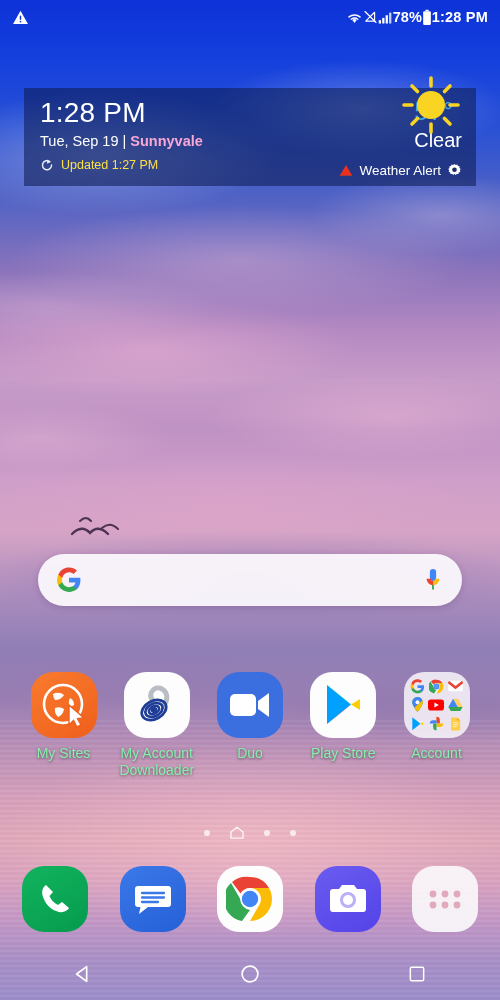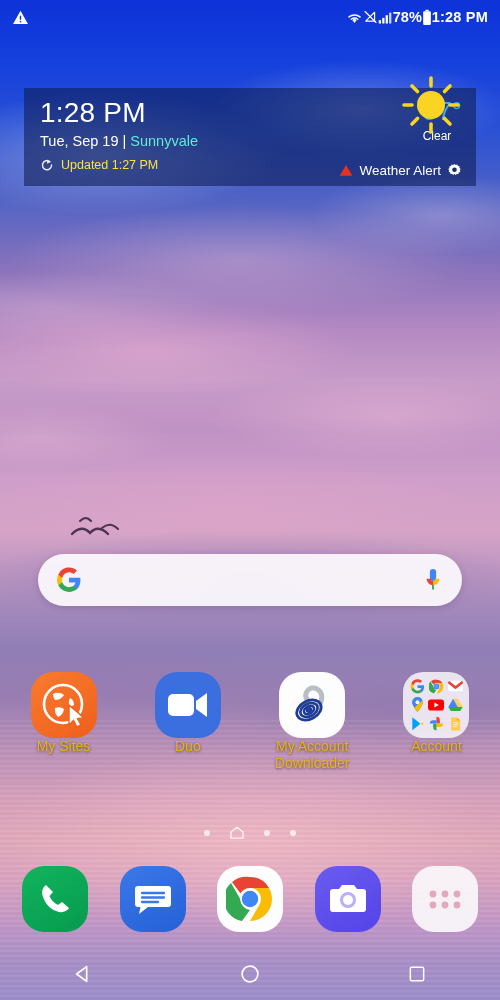--- a/index.html
+++ b/index.html
@@ -89,25 +89,25 @@
     position:absolute; left:24px; top:88px; width:452px; height:98px; z-index:15;
     background:rgba(14,30,85,.58);
     padding:10px 14px 8px 16px;
     color:#fff;
   }
   .ww-row { display:flex; align-items:flex-start; }
   .ww-left { flex:1; min-width:0; }
   .ww-right { text-align:left; display:flex; flex-direction:column; align-items:flex-start; }
   .ww-time { font-size:28px; font-weight:400; line-height:1.05; letter-spacing:.2px; }
   .ww-date { font-size:14.5px; line-height:1.5; margin-top:4px; white-space:nowrap; }
-  .ww-city { color:#5eead4; font-weight:400; }
+  .ww-city { color:#f9a8d4; font-weight:700; }
   .ww-updated { display:flex; align-items:center; gap:7px; margin-top:5px; }
   .ww-updated-text { font-size:12.5px; color:#fde047; line-height:1; }
   .ww-temp { font-size:26px; color:#3fa9e8; font-weight:400; line-height:1.05; }
-  .ww-cond { font-size:12px; margin-top:5px; line-height:1; }
+  .ww-cond { font-size:20px; margin-top:5px; line-height:1; }
   .ww-alert-row { position:absolute; right:14px; bottom:8px; display:flex; align-items:center; gap:6px; }
   .ww-alert-text { font-size:13.5px; line-height:1; }
   .ww-sun { position:absolute; right:12px; top:-16px; }
 
   
   #search-bar {
     position:absolute; left:38px; top:554px; width:424px; height:52px; z-index:15;
     background:rgba(252,250,253,.93);
     border-radius:26px;
     display:flex; align-items:center; padding:0 18px;
@@ -116,21 +116,21 @@
   .sb-spacer { flex:1; }
 
   
   #app-grid {
     position:absolute; left:0; right:0; top:672px; z-index:15;
     display:flex; justify-content:space-between; padding:0 22px;
   }
   .app-cell { width:83px; display:flex; flex-direction:column; align-items:center; }
   .app-icon-wrap { width:66px; height:66px; position:relative; }
   .app-label {
-    font-size:14px; color:#eab308; text-align:center;
+    margin-top:7px; font-size:14px; color:#86efac; text-align:center;
     line-height:1.18; text-shadow:0 1px 3px rgba(0,0,0,.55);
     word-break:break-word;
   }
   .squircle { width:66px; height:66px; border-radius:22px; display:flex; align-items:center; justify-content:center; }
 
   
   .folder {
     width:66px; height:66px; border-radius:20px;
     background:rgba(246,243,248,.88);
     display:grid; grid-template-columns:repeat(3,1fr); grid-template-rows:repeat(3,1fr);
@@ -287,47 +287,60 @@
           <path d="M31 18 q4 2 4 7 q-3 2 -5 0 q-1 -4 1 -7 Z" fill="#fff"></path>
           <path d="M30 25 L45 38 L38.5 38.5 L42 45 L38 47 L34.5 40.5 L30 45 Z" fill="#fff" stroke="#ef5f1c" stroke-width="1.4"></path>
         </svg>
       </div>
     </div>
     <div class="app-label">My Sites</div>
   </div>
 
   <div class="app-cell">
     <div class="app-icon-wrap">
-      <div class="squircle" style="background:#3b6fe0;">
-        <svg width="44" height="34" viewBox="0 0 44 34">
-          <rect x="2" y="6" width="26" height="22" rx="5" fill="#fff"></rect>
-          <path d="M30 13 L41 5 L41 29 L30 21 Z" fill="#fff"></path>
-        </svg>
-      </div>
-    </div>
-    <div class="app-label">Duo</div>
-  </div>
-
-  <div class="app-cell">
-    <div class="app-icon-wrap">
       <div class="squircle" style="background:#fdfdfd;">
         <svg width="52" height="52" viewBox="0 0 52 52">
           <path d="M22 22 C16 14, 24 6, 31 10 C37 13, 37 21, 33 26" stroke="#b9bdc4" stroke-width="5" fill="none" stroke-linecap="round"></path>
           <g fill="none" stroke="#1f3c96" stroke-width="2.7">
             <ellipse cx="23" cy="31" rx="13" ry="9" transform="rotate(-28 23 31)"></ellipse>
             <ellipse cx="23" cy="31" rx="9.2" ry="6.2" transform="rotate(-28 23 31)"></ellipse>
             <ellipse cx="23" cy="31" rx="5.4" ry="3.6" transform="rotate(-28 23 31)"></ellipse>
             <ellipse cx="23" cy="31" rx="2.1" ry="1.4" transform="rotate(-28 23 31)"></ellipse>
           </g>
         </svg>
       </div>
     </div>
     <div class="app-label">My Account Downloader</div>
   </div>
 
+  <div class="app-cell">
+    <div class="app-icon-wrap">
+      <div class="squircle" style="background:#3b6fe0;">
+        <svg width="44" height="34" viewBox="0 0 44 34">
+          <rect x="2" y="6" width="26" height="22" rx="5" fill="#fff"></rect>
+          <path d="M30 13 L41 5 L41 29 L30 21 Z" fill="#fff"></path>
+        </svg>
+      </div>
+    </div>
+    <div class="app-label">Duo</div>
+  </div>
+
+  <div class="app-cell">
+    <div class="app-icon-wrap">
+      <div class="squircle" style="background:#fdfdfd;">
+        <svg width="40" height="44" viewBox="0 0 40 44">
+          <path d="M4 2 L28 21.5 L4 41 Z" fill="#00A0FF"></path>
+          <path d="M4 2 L22 17 L28 21.5 Z" fill="#00E676"></path>
+          <path d="M4 41 L22 26 L28 21.5 Z" fill="#FF3A44"></path>
+          <path d="M28 21.5 L37 16 L37 27 Z" fill="#FFCE00"></path>
+        </svg>
+      </div>
+    </div>
+    <div class="app-label">Play Store</div>
+  </div>
 
   <div class="app-cell">
     <div class="app-icon-wrap">
       <div class="folder">
         <div class="folder-ic">
           <svg width="15" height="15" viewBox="0 0 48 48">
             <path fill="#4285F4" d="M45.1 24.5c0-1.6-.15-3.2-.43-4.7H24v9h11.9c-.5 2.8-2.1 5.1-4.4 6.7v5.5h7.1c4.2-3.8 6.5-9.5 6.5-16.5z"></path>
             <path fill="#34A853" d="M24 46c5.9 0 10.9-2 14.6-5.3l-7.1-5.5c-2 1.3-4.5 2.1-7.5 2.1-5.8 0-10.6-3.9-12.4-9.1H4.3v5.7C8 41.4 15.4 46 24 46z"></path>
             <path fill="#FBBC05" d="M11.6 28.2a13.2 13.2 0 0 1 0-8.4V14.1H4.3a22 22 0 0 0 0 19.8l7.3-5.7z"></path>
             <path fill="#EA4335" d="M24 9.6c3.2 0 6.1 1.1 8.4 3.3l6.3-6.3C34.9 3 29.9 1 24 1 15.4 1 8 5.6 4.3 14.1l7.3 5.7C13.4 13.5 18.2 9.6 24 9.6z"></path>

